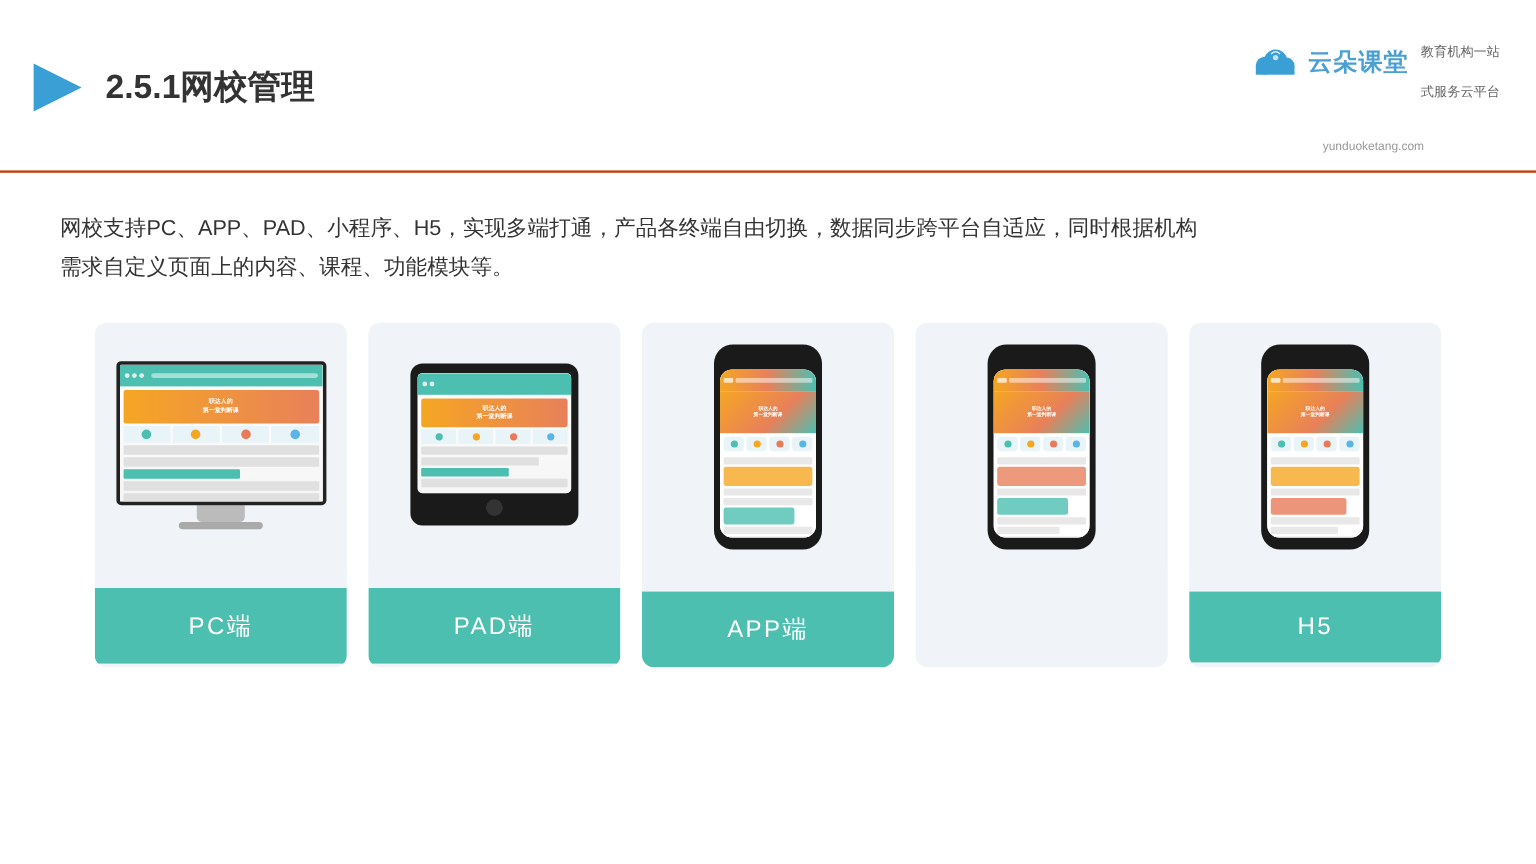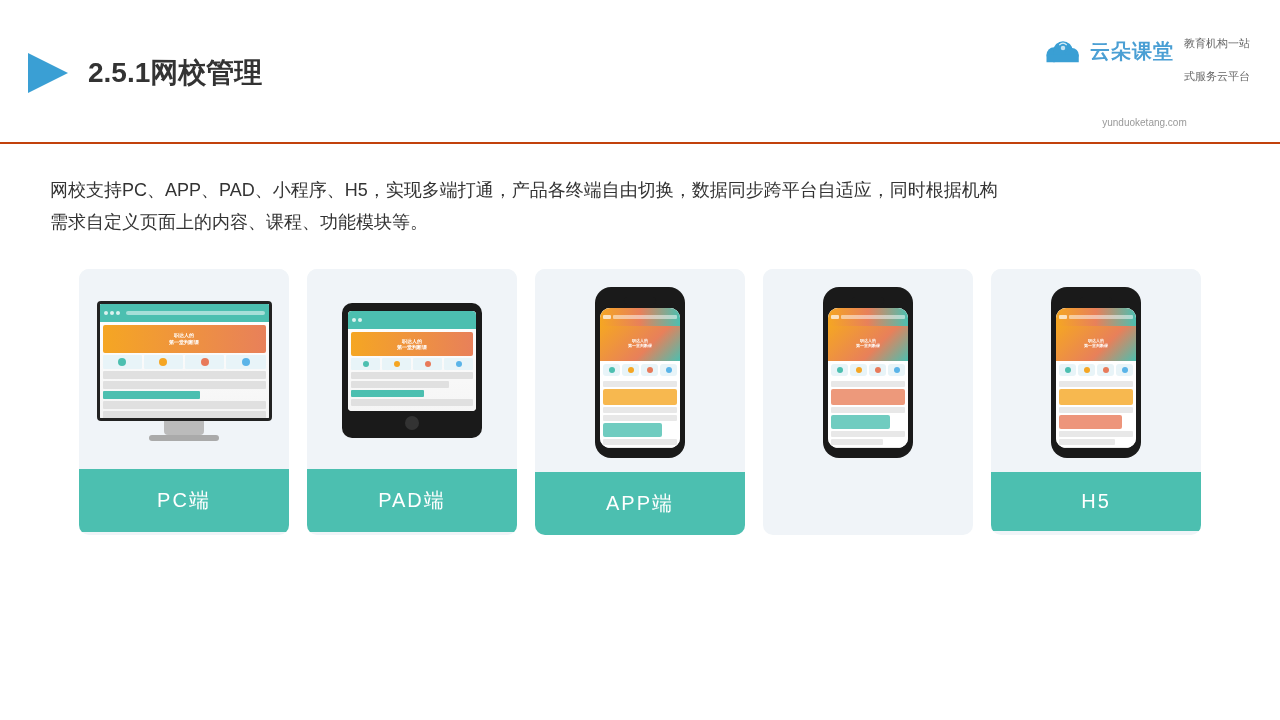--- a/index.html
+++ b/index.html
@@ -106,20 +106,21 @@
     }
 
     .card-label {
       background: #4cbfb0;
       color: #fff;
       font-size: 20px;
       font-weight: 500;
       text-align: center;
       padding: 18px 0;
       letter-spacing: 2px;
+      margin-top: 21px;
     }
 
     
     .device-monitor {
       position: relative;
       width: 175px;
     }
 
     .monitor-screen {
       background: #fff;

